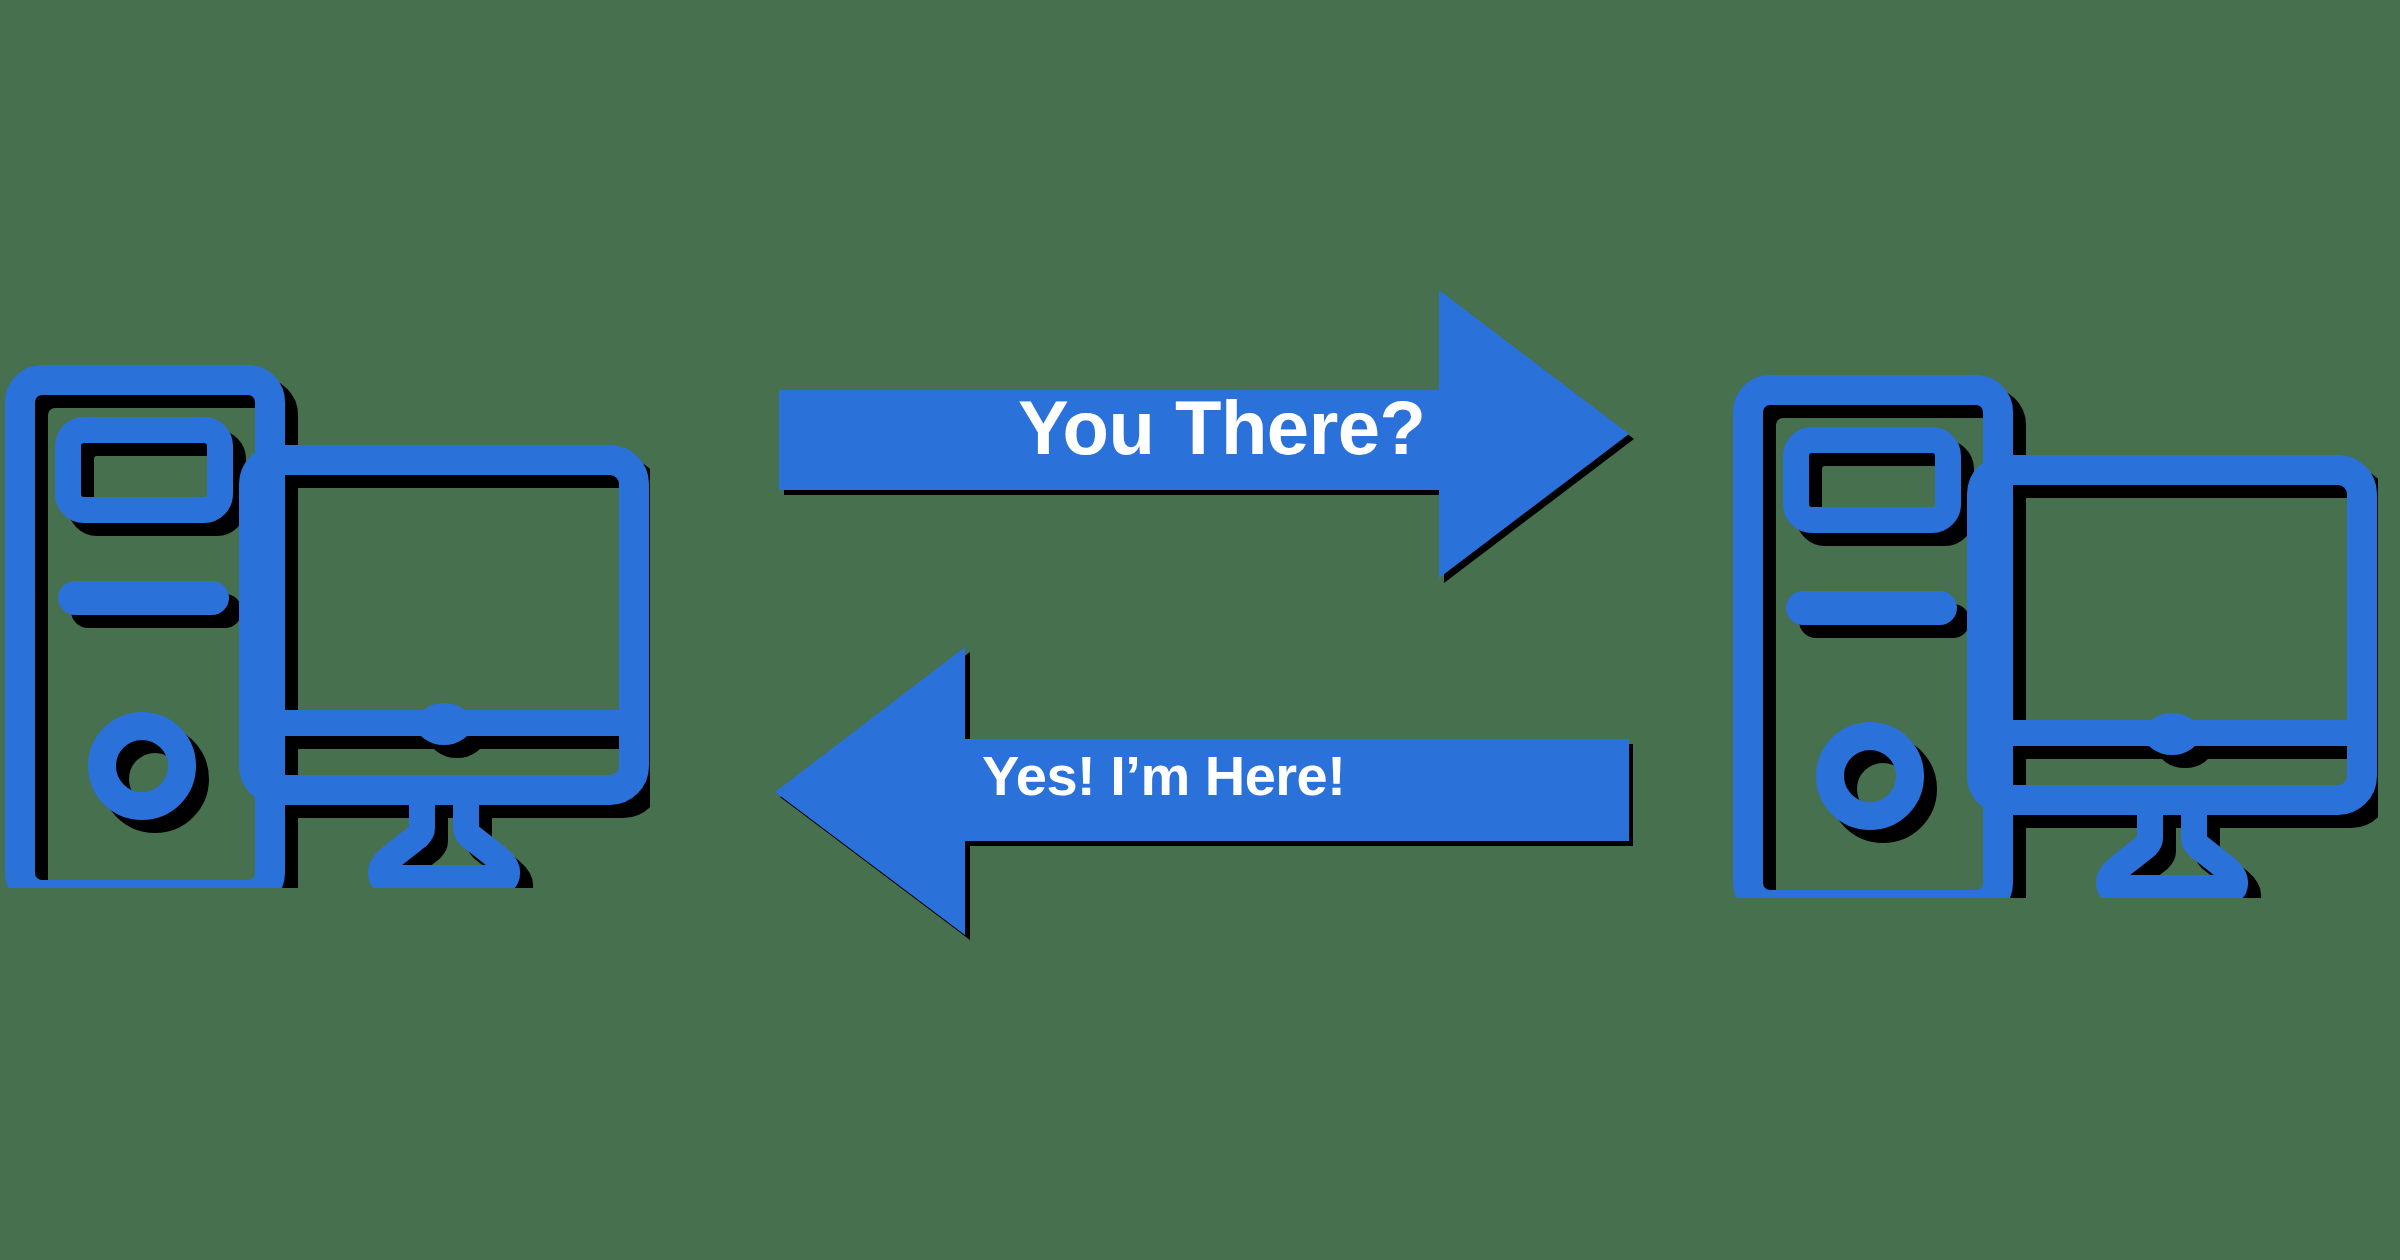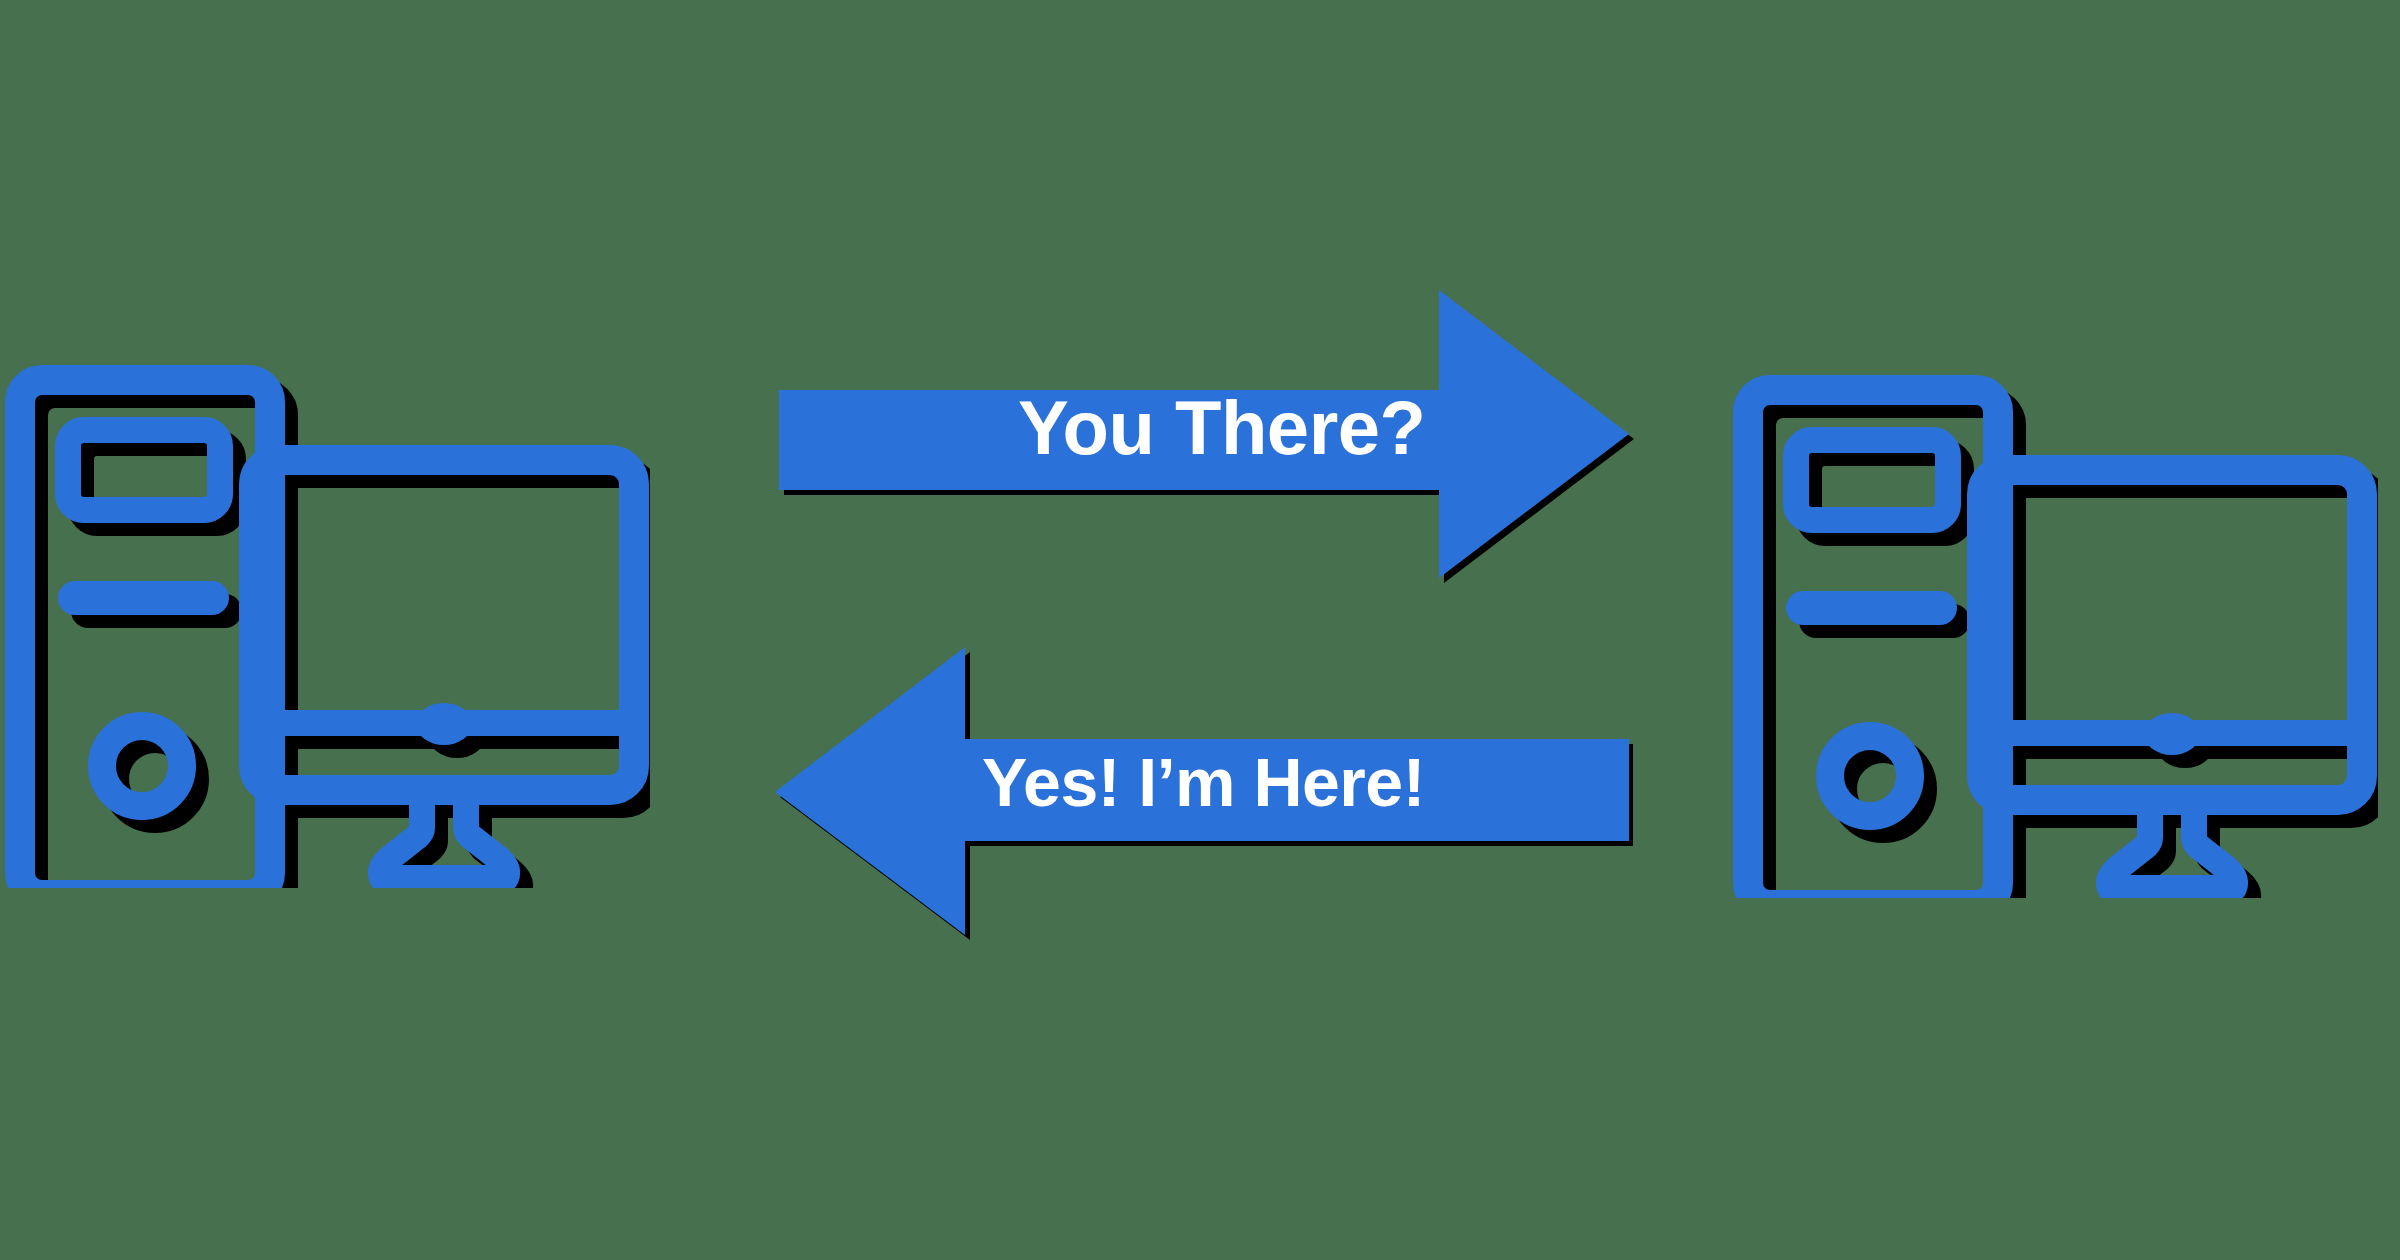--- a/index.html
+++ b/index.html
@@ -41,21 +41,21 @@
     font-family: "Liberation Sans", sans-serif;
     white-space: nowrap;
     letter-spacing: -0.5px;
     line-height: 1;
   }
 
   #arrow-right { left: 775px; top: 286px; }
   #arrow-left  { left: 773px; top: 641px; }
 
   #label-you-there { left: 1018px; top: 390px; font-size: 76px; }
-  #label-im-here   { left: 982px;  top: 748px; font-size: 68px; }
+  #label-im-here   { left: 982px;  top: 748px; font-size: 56px; }
 
   #computer-left  { left: -10px;  top: 358px; }
   #computer-right { left: 1718px; top: 368px; }
 </style>
 </head>
 <body style="background: rgb(71, 112, 78);">
 
 <div id="stage" style="background: rgb(71, 112, 78);">
 
   <div class="computer" id="computer-left">

